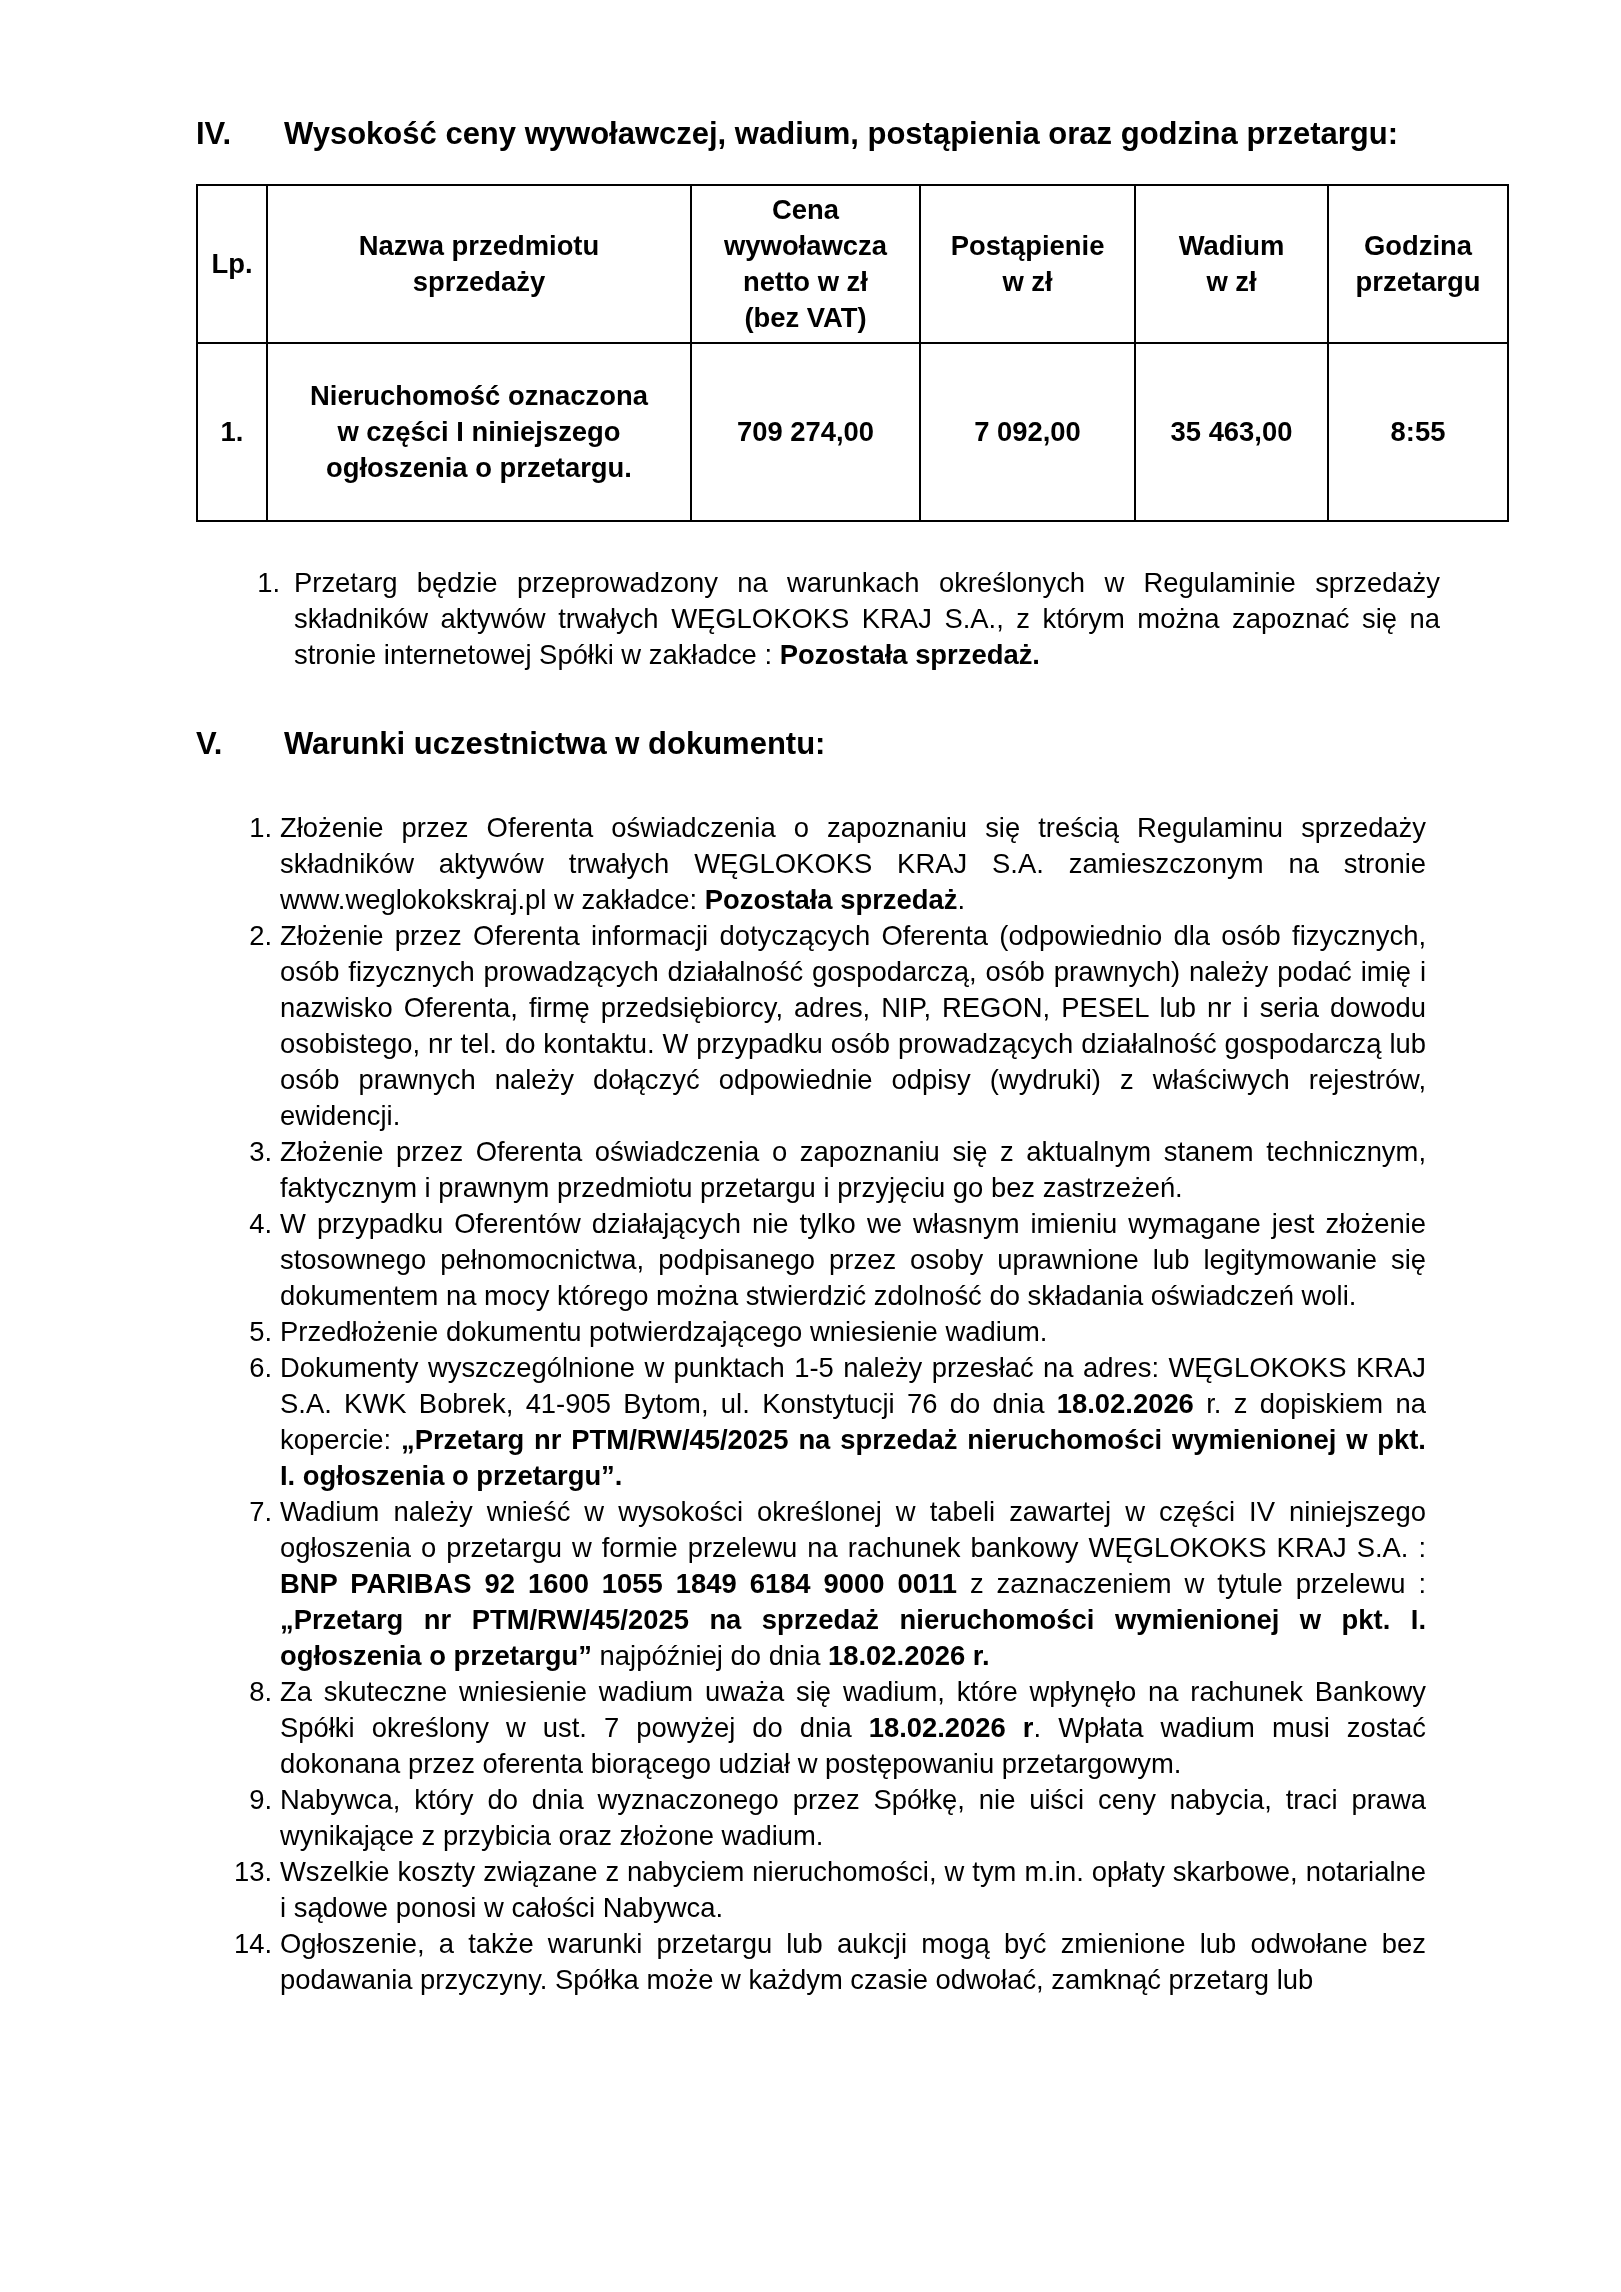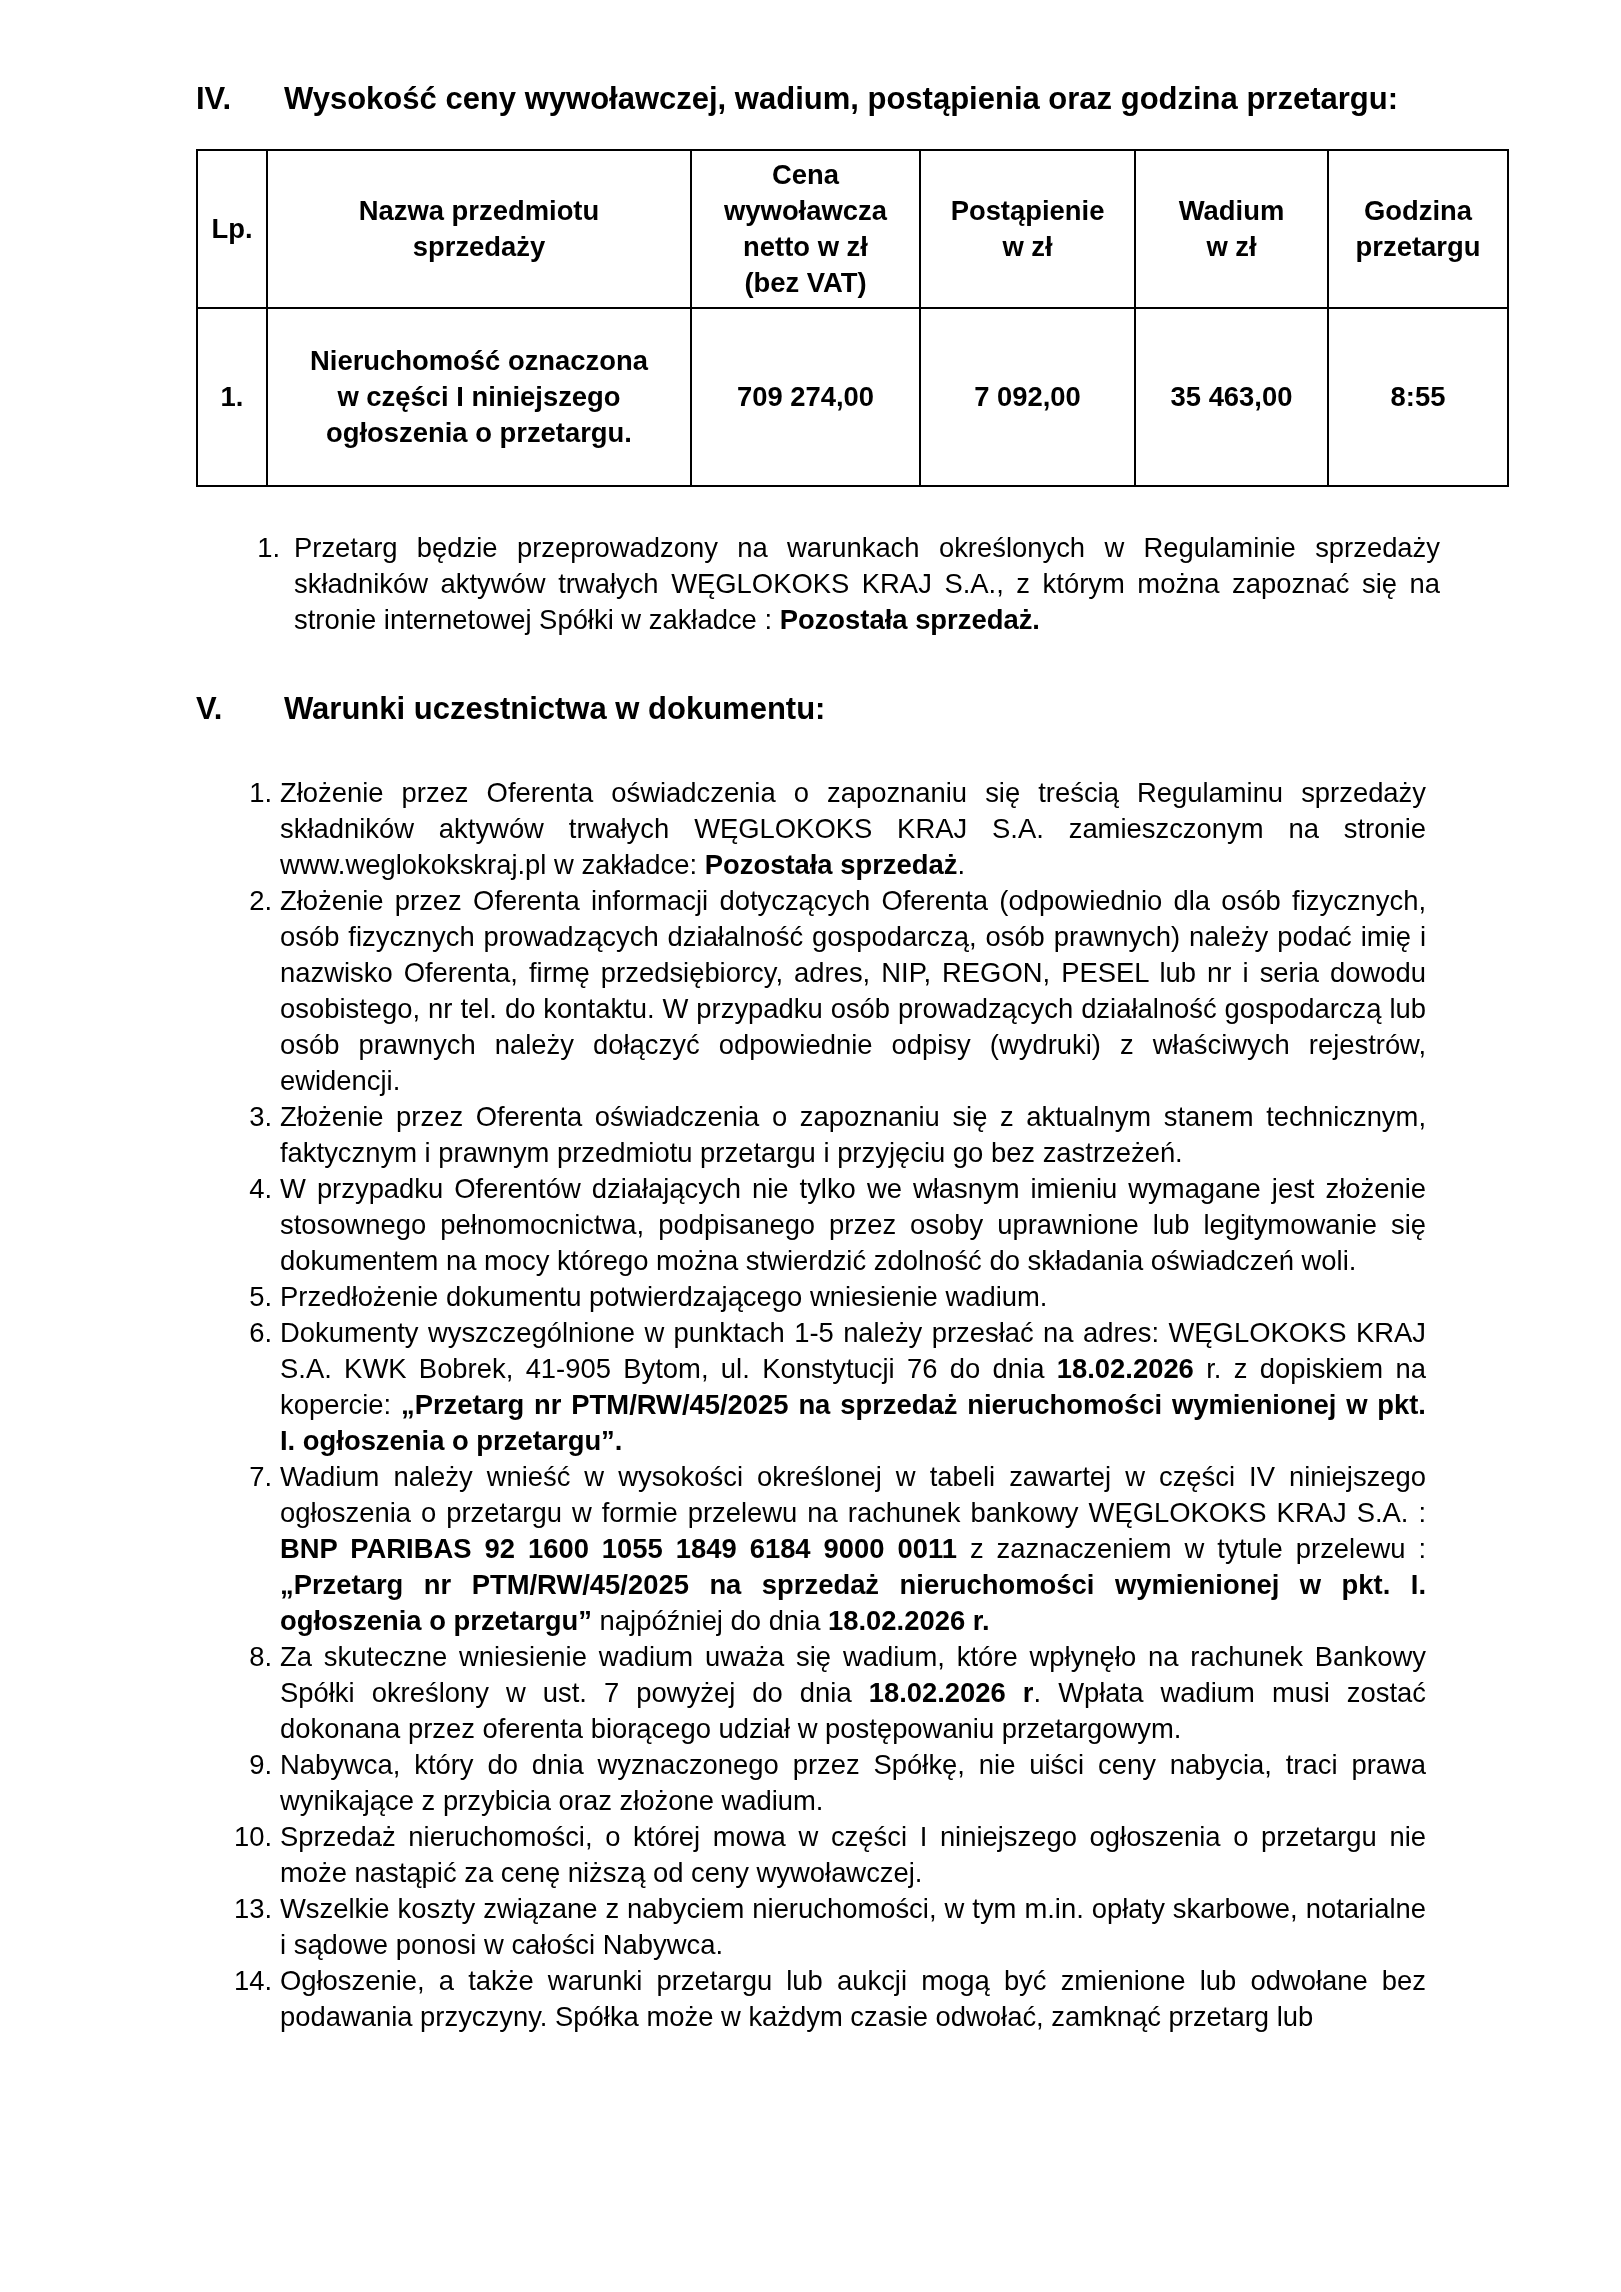--- a/index.html
+++ b/index.html
@@ -3,21 +3,21 @@
 <meta charset="utf-8">
 <style>
   html,body{margin:0;padding:0;background:#ffffff;}
   .page{
     position:relative;
     width:1621px;height:2293px;
     background:#ffffff;color:#000000;
     font-family:"Liberation Sans","DejaVu Sans",sans-serif;
     overflow:hidden;
   }
-  .content{padding:77px 114px 0 196px;}
+  .content{padding:112px 114px 0 196px;}
 
   .section-heading{
     display:flex;
     font-weight:bold;
     font-size:31px;
     line-height:43px;
   }
   .section-heading .h-num{width:88px;flex:none;}
   .section-heading .h-text{flex:1;}
 
@@ -157,24 +157,20 @@
       </div>
       <div class="item">
         <span class="num">8.</span>
         <div class="body"><span>Za skuteczne wniesienie wadium uważa się wadium, które wpłynęło na rachunek Bankowy Spółki określony w ust. 7 powyżej do dnia </span><span class="b">18.02.2026 r</span><span>. Wpłata wadium musi zostać dokonana przez oferenta biorącego udział w postępowaniu przetargowym.</span></div>
       </div>
       <div class="item">
         <span class="num">9.</span>
         <div class="body"><span>Nabywca, który do dnia wyznaczonego przez Spółkę, nie uiści ceny nabycia, traci prawa wynikające z przybicia oraz złożone wadium.</span></div>
       </div>
       <div class="item">
-        <span class="num">10.</span>
-        <div class="body"><span>Sprzedaż nieruchomości, o której mowa w części I niniejszego ogłoszenia o przetargu nie może nastąpić za cenę niższą od ceny wywoławczej.</span></div>
-      </div>
-      <div class="item">
         <span class="num">13.</span>
         <div class="body"><span>Wszelkie koszty związane z nabyciem nieruchomości, w tym m.in. opłaty skarbowe, notarialne i sądowe ponosi w całości Nabywca.</span></div>
       </div>
       <div class="item">
         <span class="num">14.</span>
         <div class="body"><span>Ogłoszenie, a także warunki przetargu lub aukcji mogą być zmienione lub odwołane bez podawania przyczyny. Spółka może w każdym czasie odwołać, zamknąć przetarg lub</span></div>
       </div>
     </div>
 
   </div>

